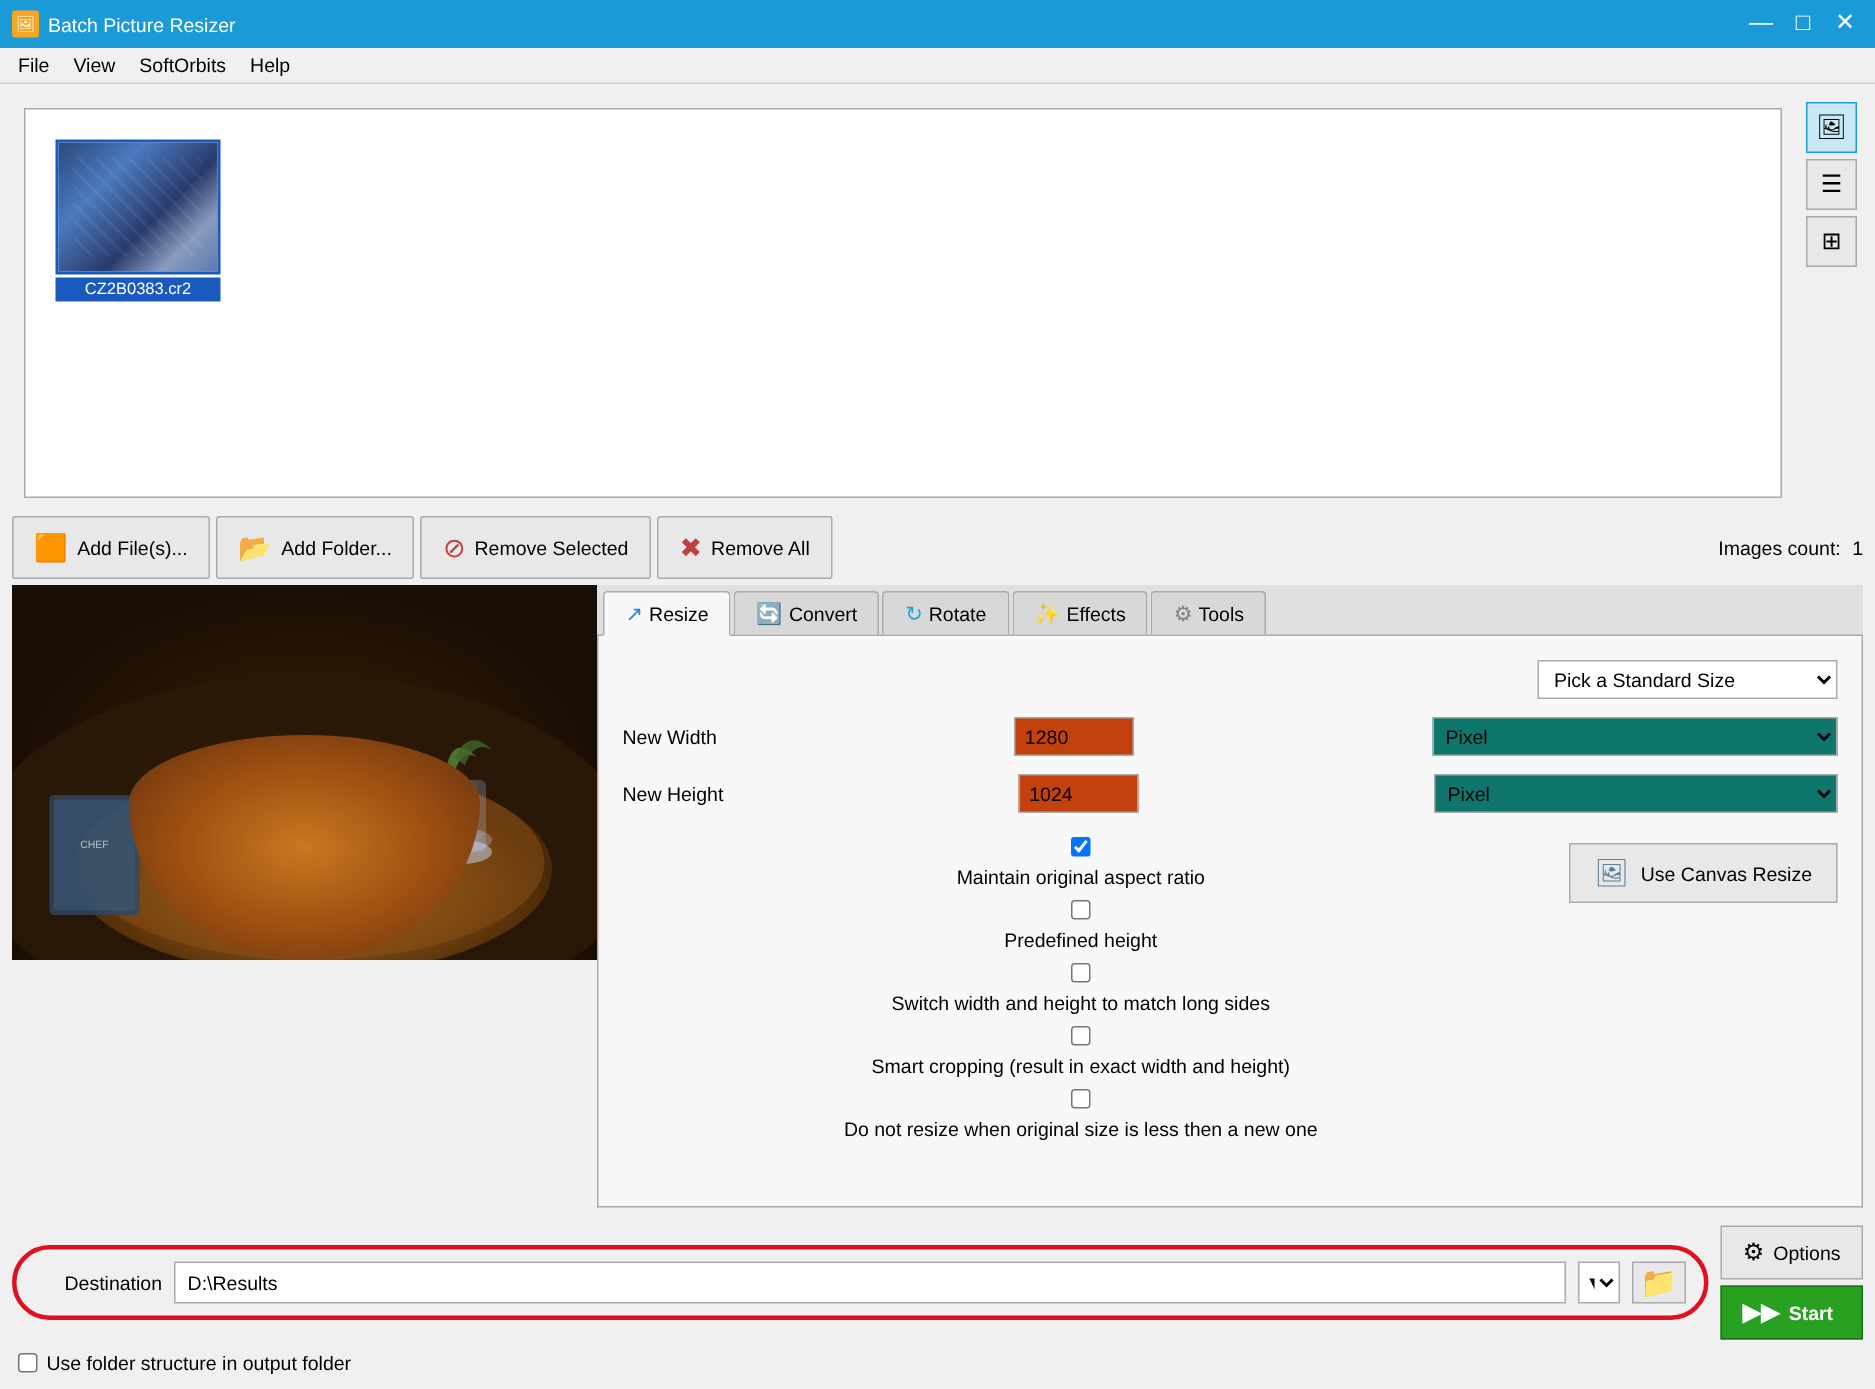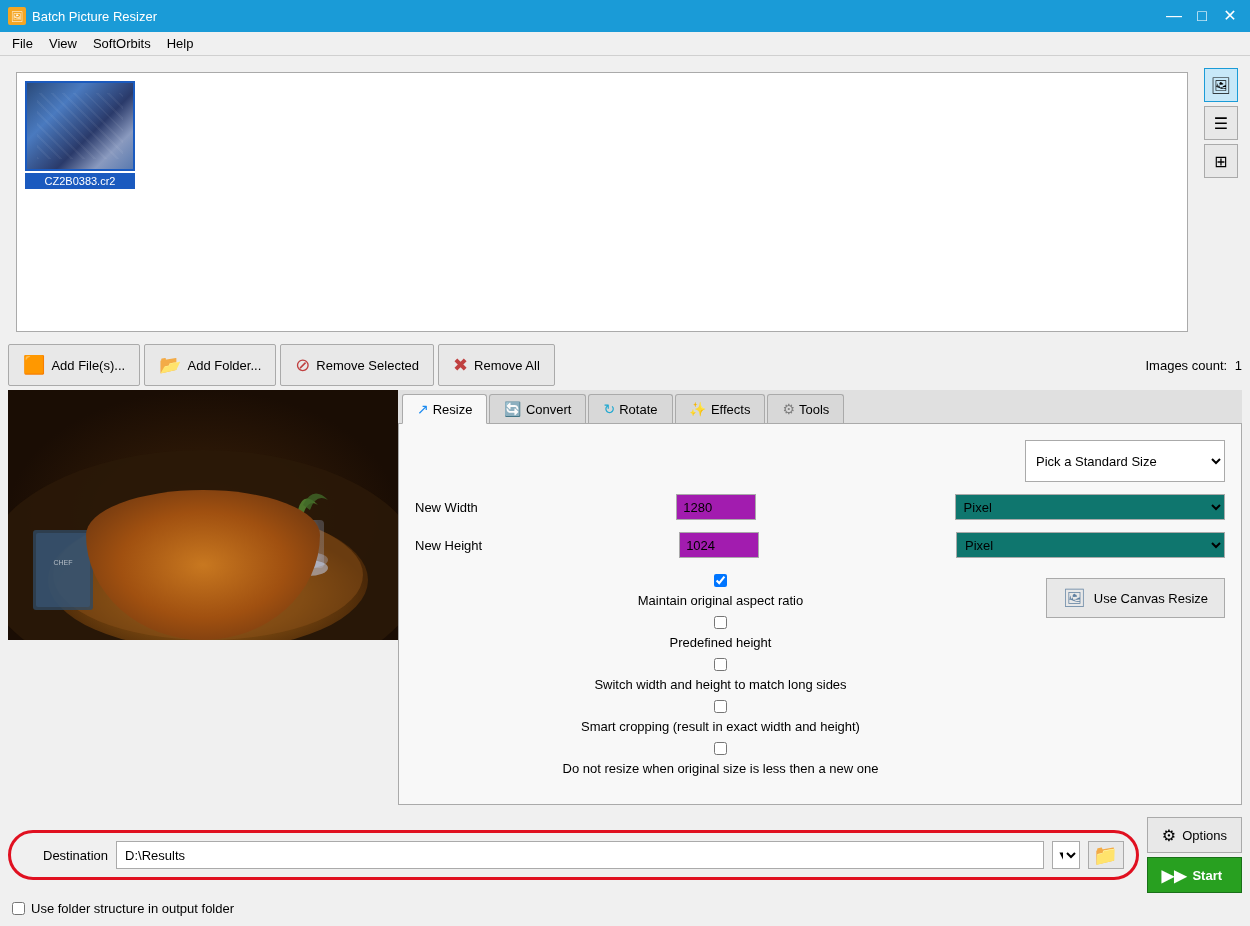--- a/index.html
+++ b/index.html
@@ -45,21 +45,21 @@
     .image-list-area {
       background: white;
       margin: 8px;
       border: 1px solid #aaa;
       flex: 0 0 260px;
       display: flex;
       position: relative;
     }
     .image-list-inner {
       flex: 1;
-      padding: 8px;
+      padding: 20px;
       display: flex;
       flex-wrap: wrap;
       align-content: flex-start;
       gap: 8px;
       overflow: auto;
       align-items: center;
     }
     .image-thumb {
       display: flex;
       flex-direction: column;
@@ -211,32 +211,32 @@
       border-top: none;
       padding: 16px;
       flex: 1;
     }
     .resize-input {
       width: 80px;
       height: 26px;
       border: 1px solid #aaa;
       padding: 2px 6px;
       font-size: 13px;
-      background: #a21caf;
+      background: #c2410c;
     }
     .resize-select {
       height: 26px;
       border: 1px solid #aaa;
       padding: 2px 4px;
       font-size: 13px;
       background: #0f766e;
       min-width: 80px;
     }
     .standard-size-select {
-      height: 42px;
+      height: 26px;
       border: 1px solid #aaa;
       font-size: 13px;
       background: white;
       min-width: 200px;
       padding: 2px 6px;
     }
     .standard-size-row {
       display: flex;
       justify-content: flex-end;
       margin-bottom: 12px;

